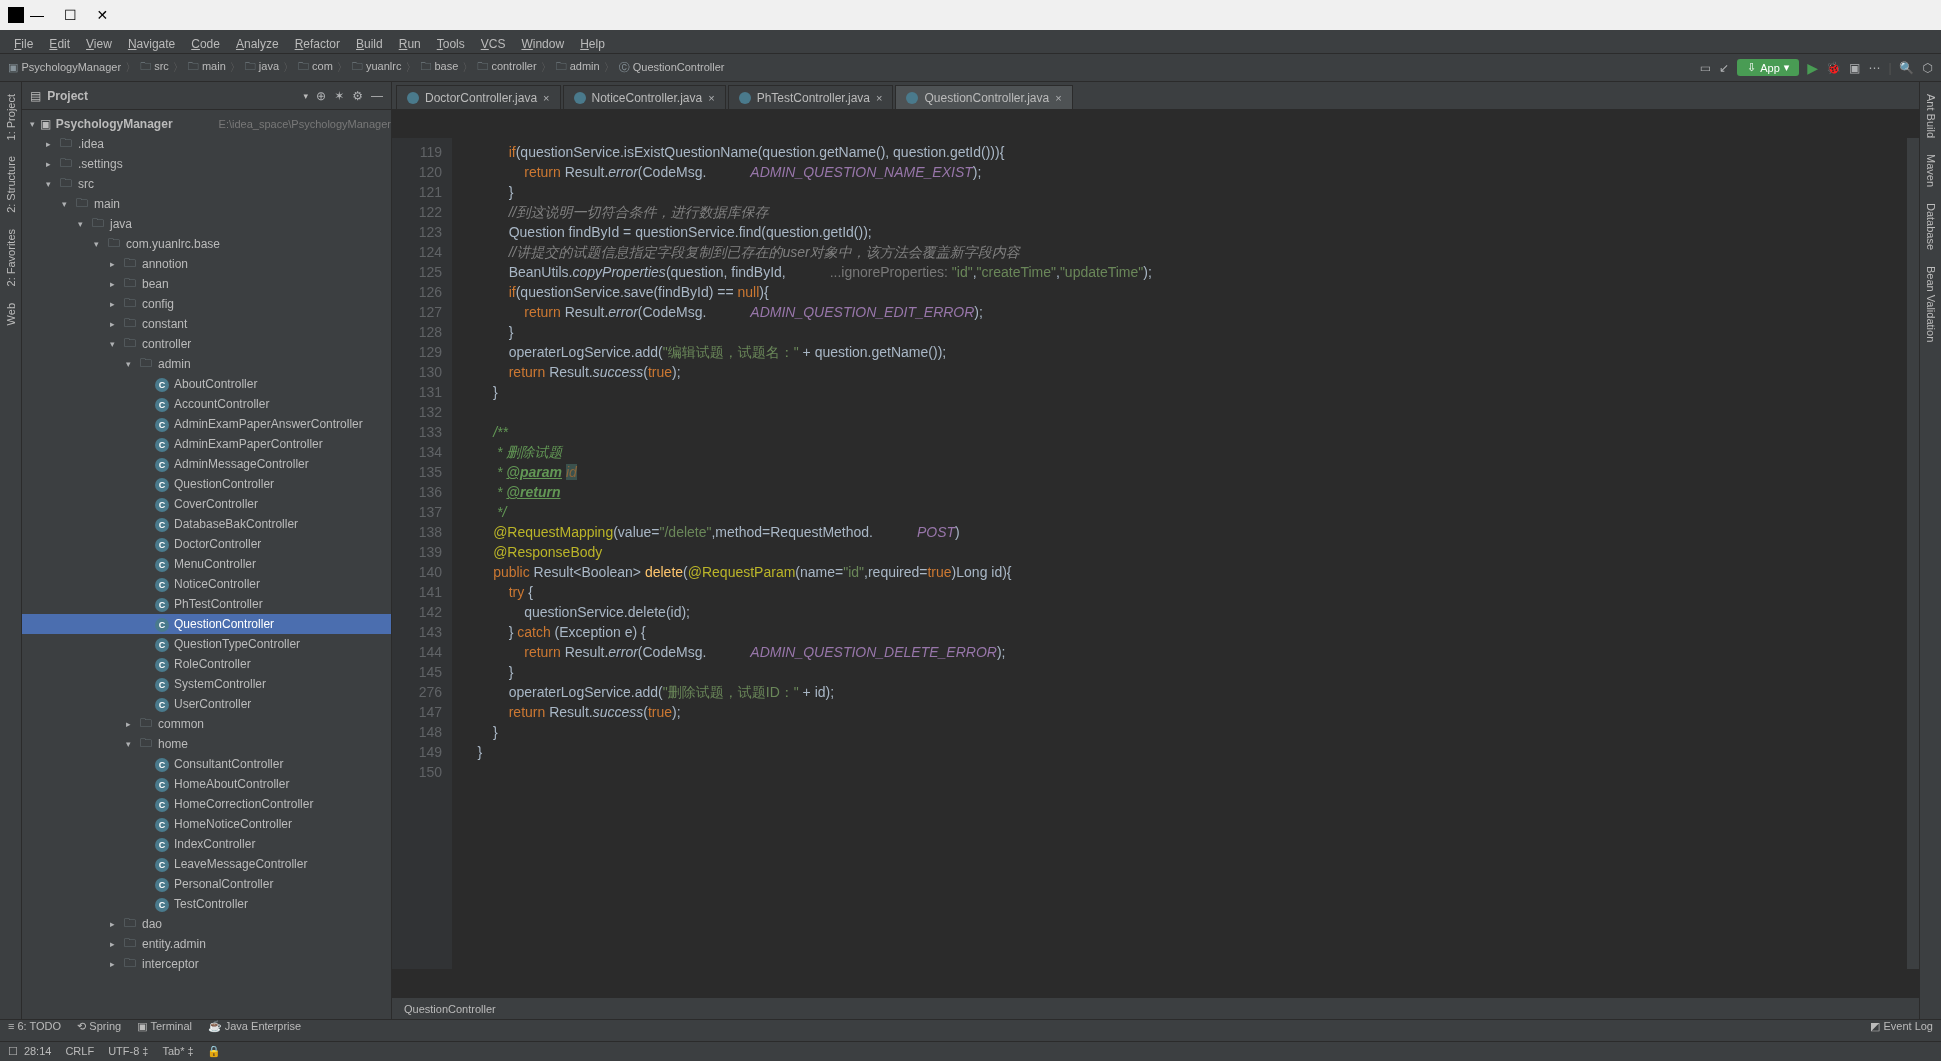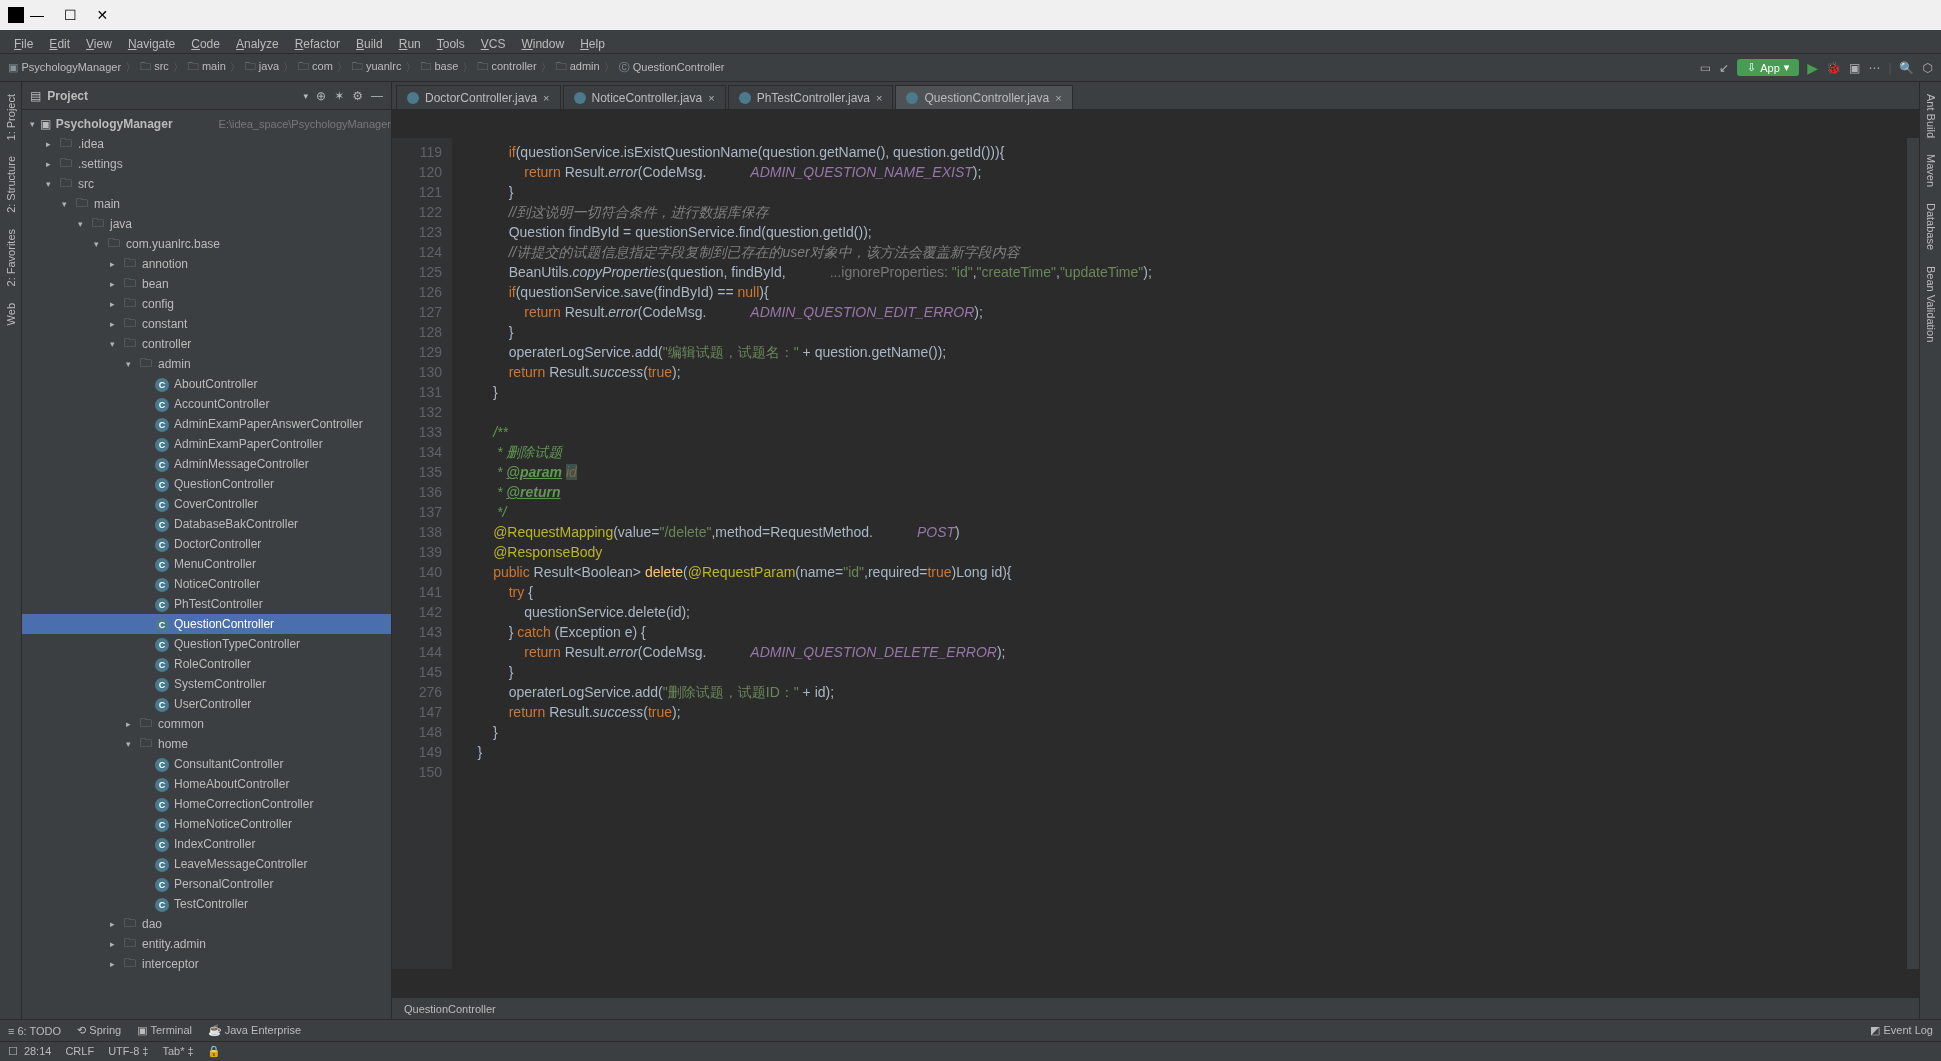--- a/index.html
+++ b/index.html
@@ -49,21 +49,21 @@
 .str { color:#6a8759; }
 .com { color:#808080; font-style:italic; }
 .doc { color:#629755; font-style:italic; }
 .doctag { color:#629755; font-weight:bold; text-decoration:underline; font-style:italic; }
 .ann { color:#bbb529; }
 .field { color:#9876aa;margin-left:44px; }
 .method { color:#ffc66d; }
 .hint { color:#787878;padding-left:40px; }
 .ital { font-style:italic; }
 .breadcrumb-bottom { height:22px; background:#3c3f41; border-top:1px solid #2b2b2b; padding:0 12px; display:flex; align-items:center; font-size:11px; color:#bbbbbb; }
-.bottombar { height:22px; background:#3c3f41; border-top:1px solid #2b2b2b; display:flex; align-items:center; padding:0 8px; font-size:11px; gap:16px; }
+.bottombar { height:22px; background:#3c3f41; border-top:1px solid #2b2b2b; display:flex; align-items:flex-start; padding:0 8px; font-size:11px; gap:16px; }
 .bottombar .right { margin-left:auto; display:flex; gap:14px; }
 .statusbar { height:20px; background:#3c3f41; border-top:1px solid #2b2b2b; display:flex; align-items:center; padding:0 8px; font-size:11px; }
 .statusbar .msg { flex:1; }
 .statusbar .right { display:flex; gap:14px; }
 .scrollmark { width:12px; background:#3c3f41; }
 </style>
 </head>
 <body>
 
 <div class="titlebar">

